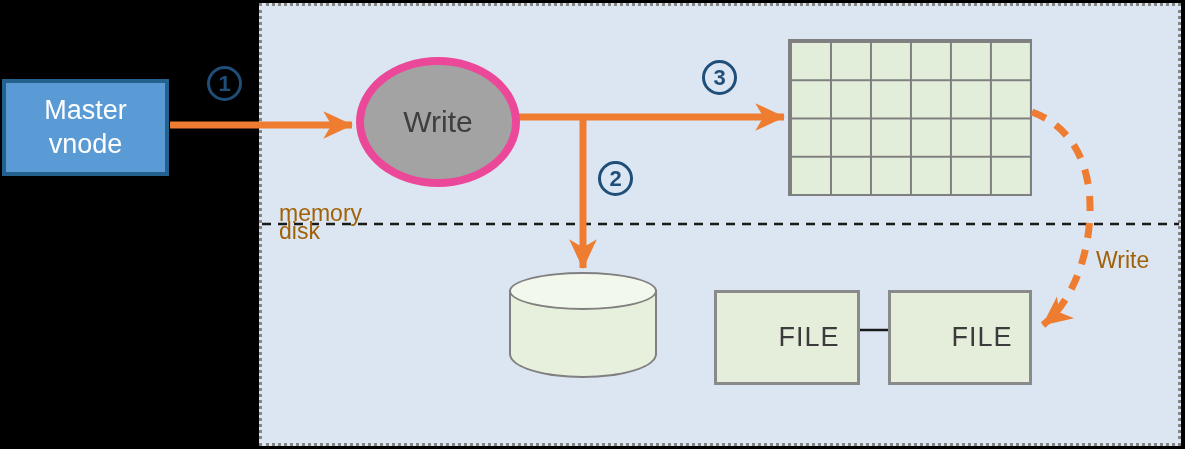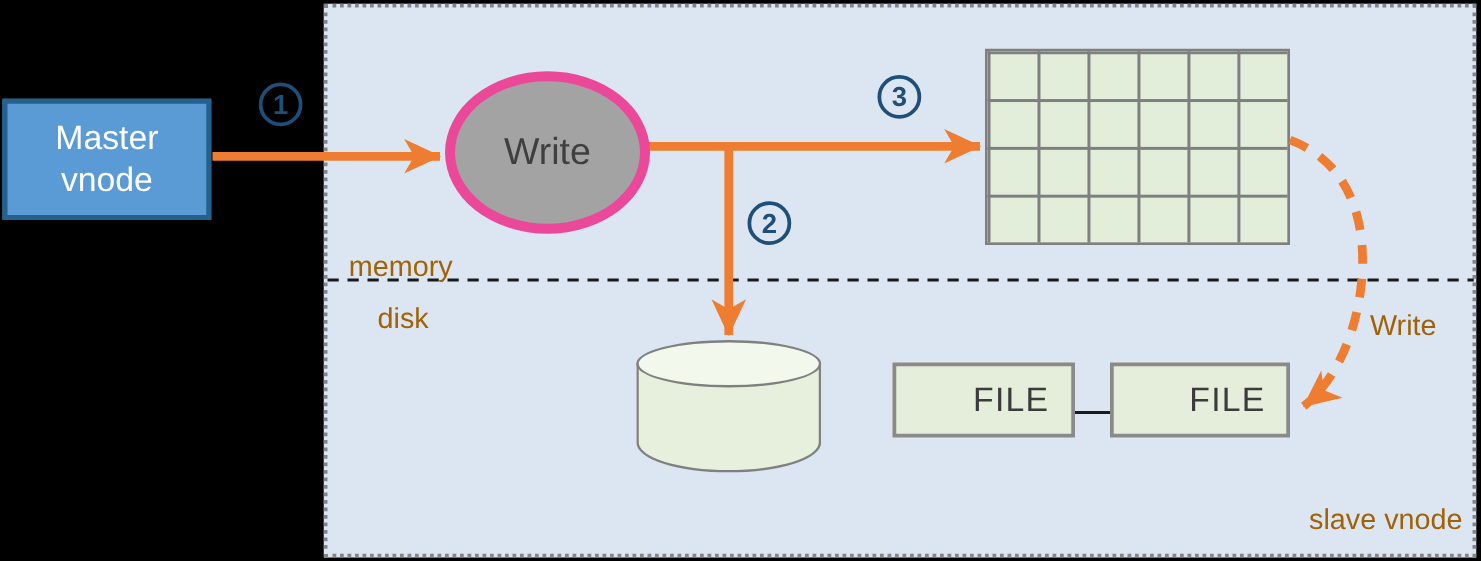--- a/index.html
+++ b/index.html
@@ -62,21 +62,21 @@
   #wal-cylinder .cyl-top{
     position:absolute;left:0;top:0;width:100%;height:38px;
     box-sizing:border-box;
     background:#f3f8ec;
     border:2.5px solid #808080;
     border-radius:50%;
   }
 
   
   .file-box{
-    width:146px;height:60px;
+    width:146px;height:95px;
     background:#e4eeda;
     border:3px solid #8a8a8a;
     display:flex;align-items:center;justify-content:center;
     color:#3b3b3b;font-size:27px;letter-spacing:1px;padding-left:44px;
   }
   #file-left{left:714px;top:290px;}
   #file-right{left:888px;top:290px;width:144px;}
 
   
   .step{
@@ -85,21 +85,21 @@
     display:flex;align-items:center;justify-content:center;
     font-size:22px;font-weight:600;
   }
   #step-1{left:207px;top:66px;}
   #step-2{left:598px;top:161px;}
   #step-3{left:702px;top:60px;}
 
   
   .lbl{color:#a16207;font-size:23px;}
   #memory-label{left:279px;top:200px;}
-  #disk-label{left:279px;top:241px;margin-left:23px;}
+  #disk-label{left:279px;top:218px;}
   #flush-label{left:1096px;top:247px;}
   #wal-label{left:509px;top:395px;width:148px;text-align:center;font-size:25px;}
   #slave-label{left:1020px;top:402px;width:150px;text-align:right;}
 
   #wires{left:0;top:0;width:1185px;height:449px;pointer-events:none;}
 </style>
 </head>
 <body>
 
 <div id="canvas">
@@ -155,15 +155,14 @@
   <div class="abs step" id="step-2">
     <span>2</span>
   </div>
   <div class="abs step" id="step-3">
     <span>3</span>
   </div>
 
   <div class="abs lbl" id="memory-label">memory</div>
   <div class="abs lbl" id="disk-label">disk</div>
   <div class="abs lbl" id="flush-label">Write</div>
-  <div class="abs lbl" id="slave-label">slave vnode</div>
 
 </div>
 
 </body></html>

